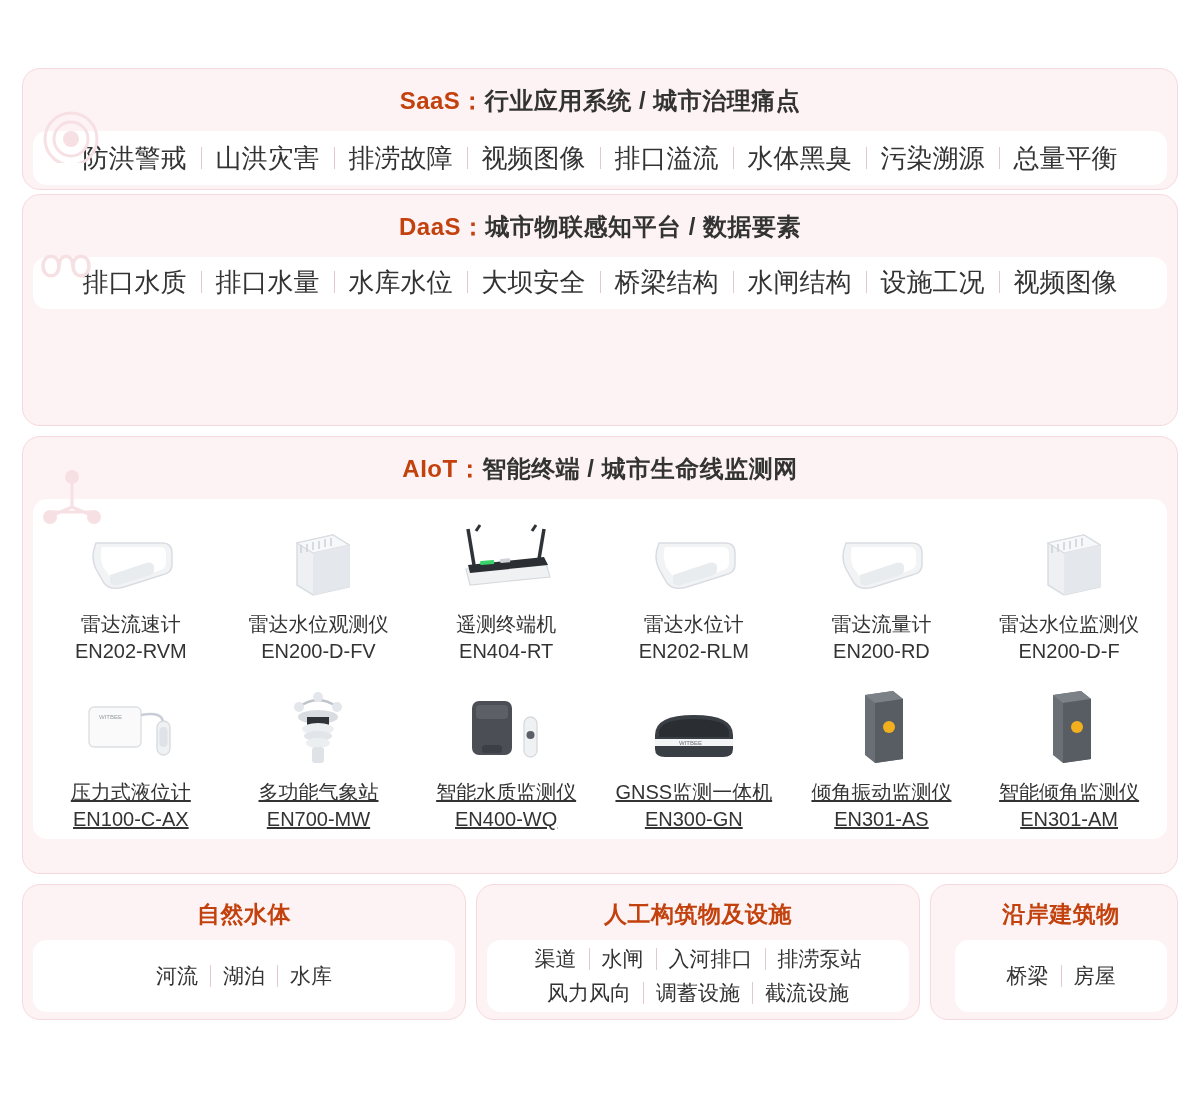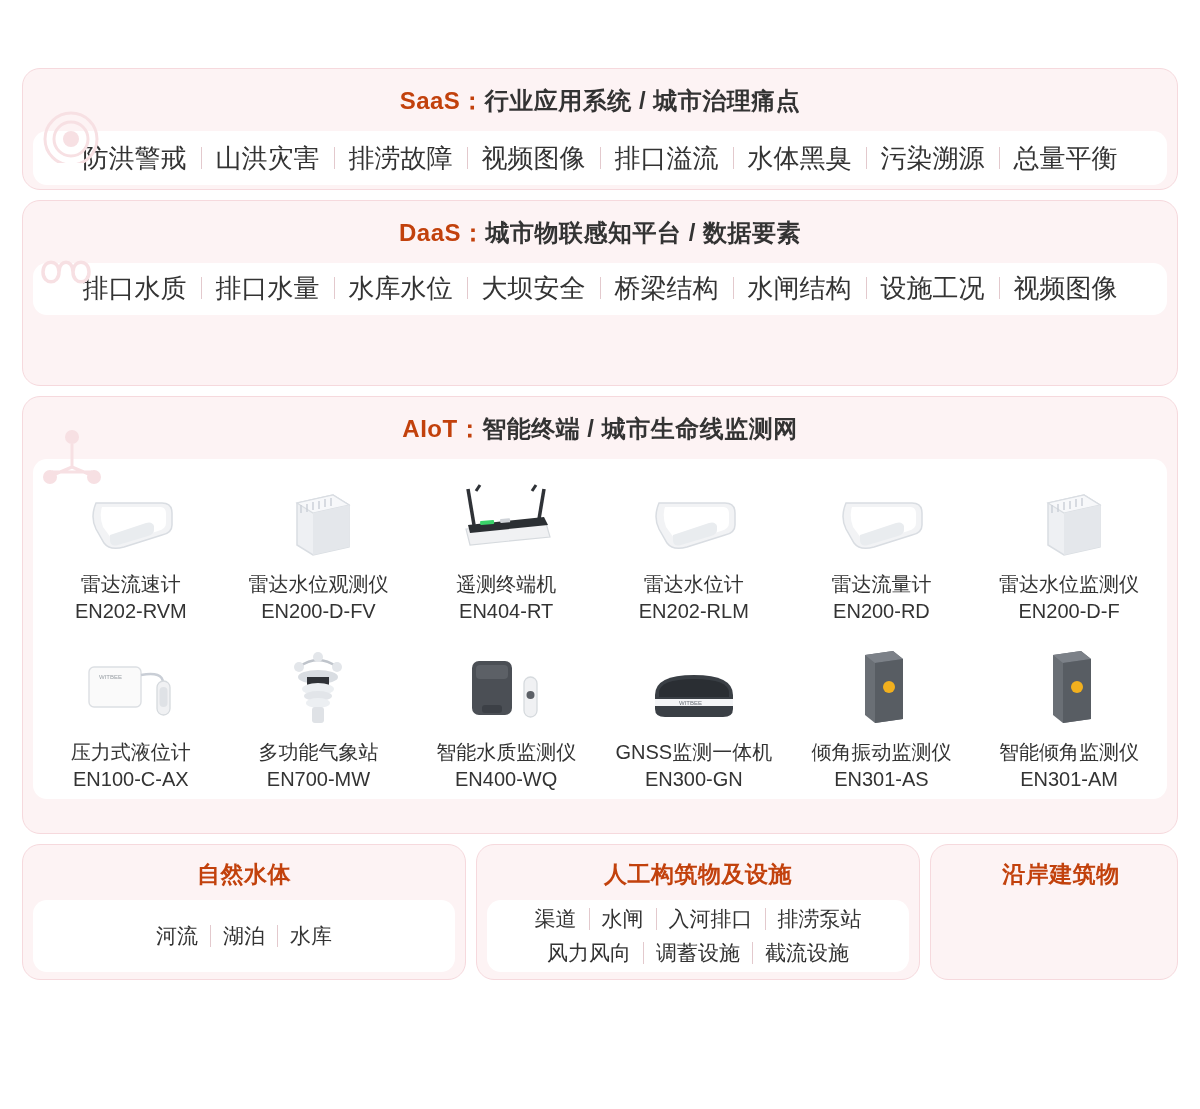--- a/index.html
+++ b/index.html
@@ -75,21 +75,21 @@
     position: absolute;
     left: 16px;
     opacity: 1;
   }
 
   
   #saas-card { height: 122px; }
   #saas-card .card-body { padding: 10px 6px; }
 
   
-  #daas-card { height: 186px; margin-top: 10px; }
+  #daas-card { height: 232px; margin-top: 4px; }
   #daas-card .card-body { padding: 8px 6px 10px 6px; }
 
   
   #aiot-card { height: 438px; margin-top: 10px; }
   #aiot-card .card-body {
     padding: 10px 4px 6px 4px;
   }
   .device-row {
     display: flex;
     justify-content: space-around;
@@ -314,21 +314,21 @@
                   <path d="M68 13 L68 21"></path>
               </g>
             </svg>
           </div>
           <div class="nm">雷达水位监测仪</div>
           <div class="mdl">EN200-D-F</div>
         </div>
 
       </div>
 
-      <div class="device-row" style="margin-top:12px;">
+      <div class="device-row" style="margin-top:12px;text-decoration:underline;">
 
         <div class="device">
           <div class="art">
             <svg width="120" height="86" viewBox="0 0 120 86">
               <rect x="18" y="20" width="52" height="40" rx="5" fill="#fafafa" stroke="#dcdfe3" stroke-width="1.4"></rect>
               <text x="28" y="32" font-family="Liberation Sans, sans-serif" font-size="6" fill="#9aa0a6">WITBEE</text>
               <path d="M70 28 Q92 24 92 36" fill="none" stroke="#c9ced6" stroke-width="2.4"></path>
               <rect x="86" y="34" width="13" height="34" rx="6.5" fill="#f0f1f3" stroke="#d6dade" stroke-width="1.3"></rect>
               <rect x="88.5" y="40" width="8" height="20" rx="4" fill="#dfe2e6"></rect>
             </svg>
@@ -452,17 +452,24 @@
           <span class="sep"></span>
           <span class="chip">截流设施</span>
         </div>
       </div>
     </div>
 
     <div class="card" id="coastal-card">
       <div class="card-title">
         <span class="accent">沿岸建筑物</span>
       </div>
+      <div class="card-body">
+        <div class="chip-row">
+          <span class="chip">桥梁</span>
+          <span class="sep"></span>
+          <span class="chip">房屋</span>
+        </div>
+      </div>
     </div>
 
   </div>
 
 </div>
 
 </body></html>

